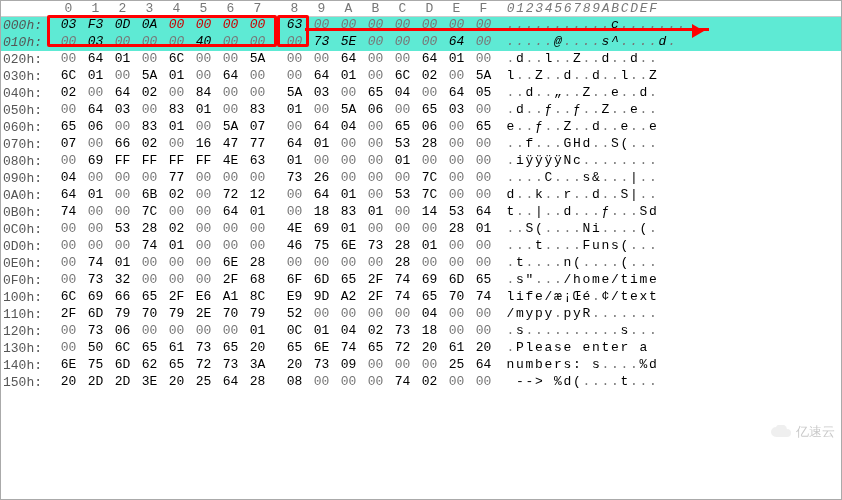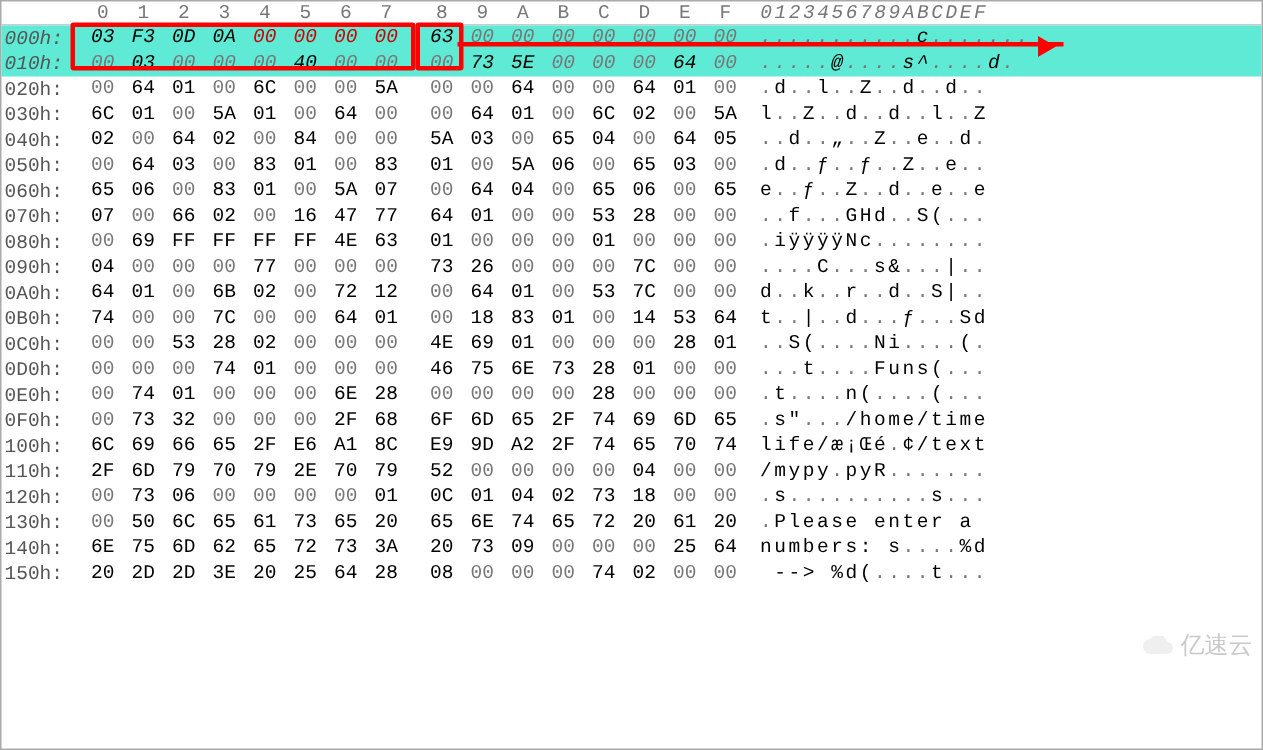--- a/index.html
+++ b/index.html
@@ -24,21 +24,21 @@
   .byte.nz{color:#000;}
   .byte.red{color:#c00;}
   .asc{flex:0 0 auto;margin-left:9px;letter-spacing:0.5px;}
   .asc .ch{display:inline-block;width:9.5px;text-align:center;}
   .asc .dot{color:#777;}
   
   .anno{position:absolute;border:3px solid #ff0000;background:transparent;pointer-events:none;border-radius:2px;}
   .arrow{position:absolute;height:0;border-top:3px solid #ff0000;pointer-events:none;}
   .arrow::after{content:"";position:absolute;right:-2px;top:-7px;border:7px solid transparent;border-left:12px solid #ff0000;}
   
-  .wm{position:absolute;right:6px;bottom:58px;opacity:.45;color:#888;font-family:sans-serif;font-size:16px;display:flex;align-items:center;gap:4px;}
+  .wm{position:absolute;right:6px;bottom:58px;opacity:.45;color:#888;font-family:sans-serif;font-size:13px;display:flex;align-items:center;gap:4px;}
   .wm svg{opacity:.5;}
 </style>
 </head>
 <body>
 
 <div class="hexview">
 
   <div class="header">
     <div class="gutter"></div>
     <div class="hexcols" id="hexcols">

